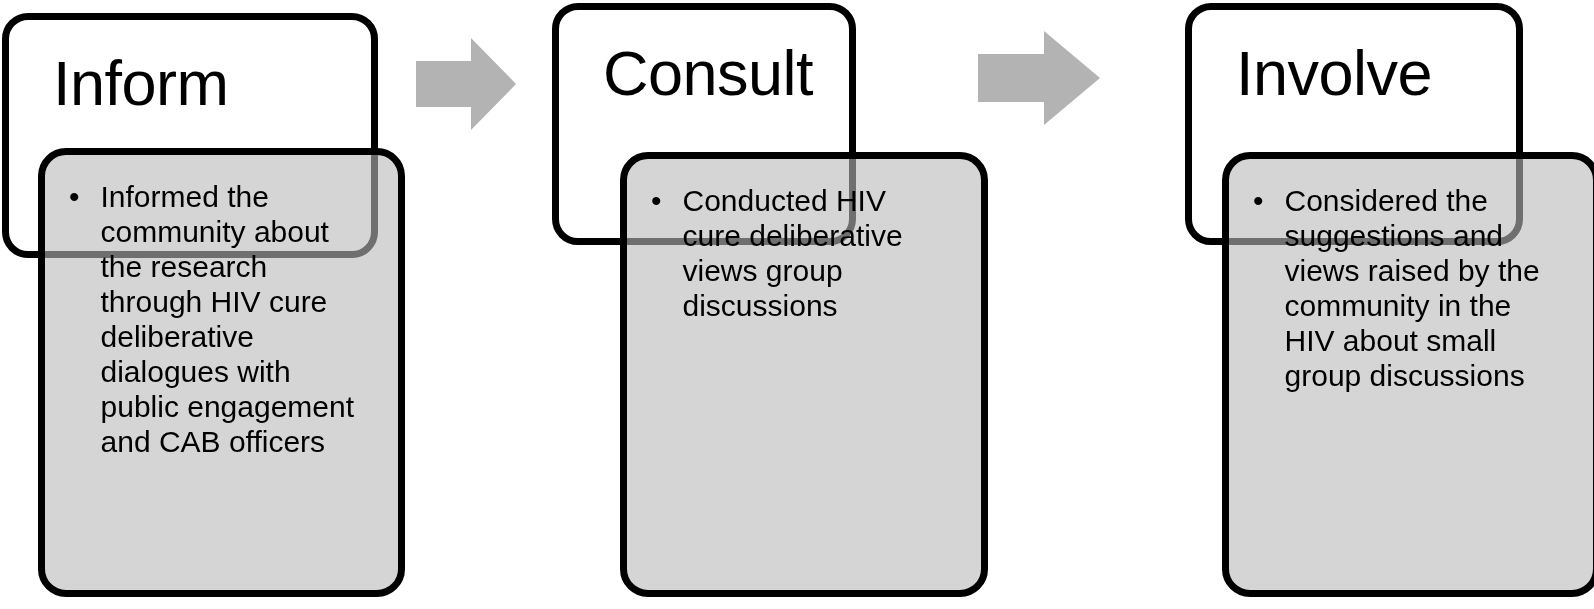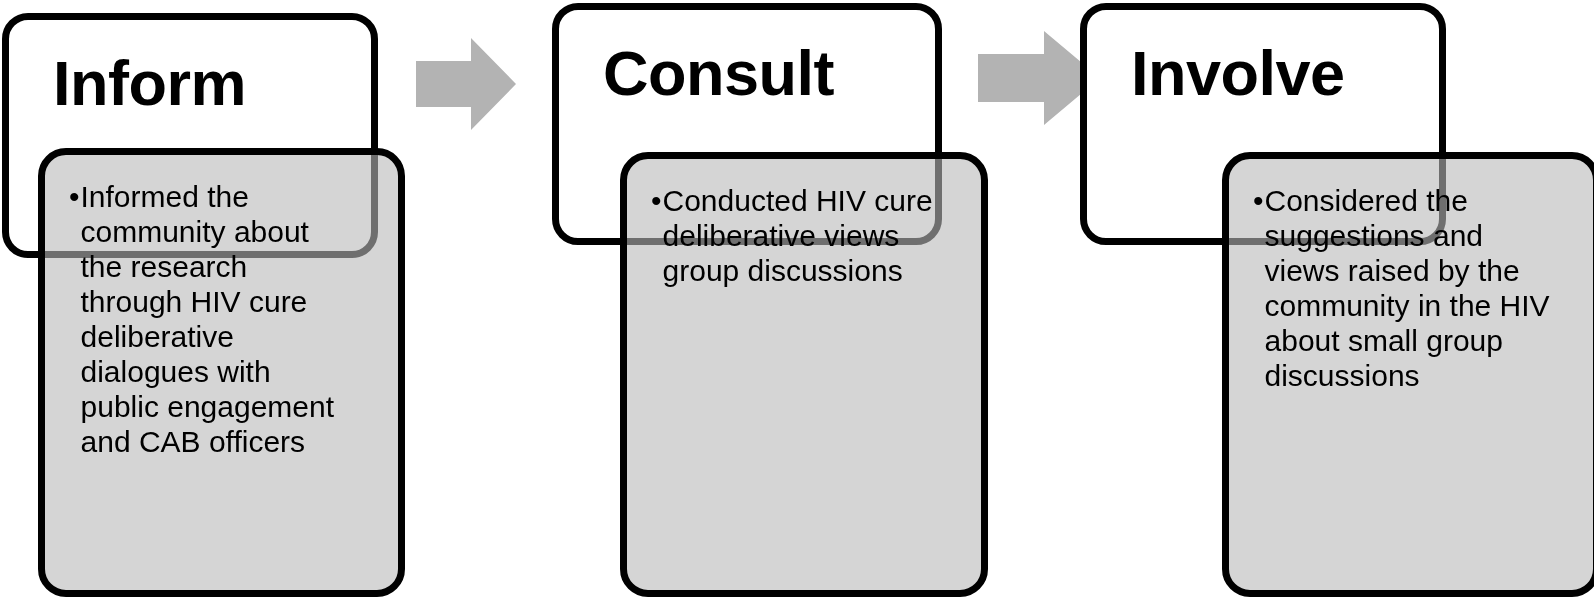--- a/index.html
+++ b/index.html
@@ -25,21 +25,21 @@
     border: 7px solid #000000;
     border-radius: 26px;
     box-sizing: border-box;
     z-index: 2;
   }
   .title-card .title-text {
     position: absolute;
     left: 44px;
     top: 32px;
     font-size: 63px;
-    font-weight: bold;
+    font-weight: normal;
     color: #000000;
     letter-spacing: -0.5px;
     line-height: 1;
     white-space: nowrap;
   }
 
   
   .detail-card {
     position: absolute;
     background: rgba(185, 185, 185, 0.60);
@@ -60,34 +60,35 @@
     line-height: 35px;
   }
   .detail-card .bullet-dot {
     flex: 0 0 auto;
     font-size: 30px;
     line-height: 35px;
     margin-right: 1px;
   }
   .detail-card .bullet-text {
     flex: 1 1 auto;
+    margin-left: 20px;
   }
 
   
   #title-card-1 { left: 2px;   top: 13px;  width: 376px; height: 245px; }
   #detail-card-1{ left: 38px;  top: 148px; width: 367px; height: 449px; }
   #detail-card-1 .bullet-row { width: 288px; }
 
   
-  #title-card-2 { left: 552px; top: 3px;   width: 390px; height: 242px; }
+  #title-card-2 { left: 552px; top: 3px;   width: 304px; height: 242px; }
   #detail-card-2{ left: 620px; top: 152px; width: 368px; height: 445px; }
   #detail-card-2 .bullet-row { width: 290px; }
 
   
-  #title-card-3 { left: 1080px; top: 3px;  width: 366px; height: 242px; }
+  #title-card-3 { left: 1185px; top: 3px;  width: 338px; height: 242px; }
   #detail-card-3{ left: 1222px; top: 152px; width: 378px; height: 445px; }
   #detail-card-3 .bullet-row { width: 300px; }
 
   
   .flow-arrow {
     position: absolute;
     z-index: 1;
   }
   #flow-arrow-1 { left: 416px; top: 38px;  width: 100px; height: 92px; }
   #flow-arrow-2 { left: 978px; top: 31px;  width: 122px; height: 94px; }

